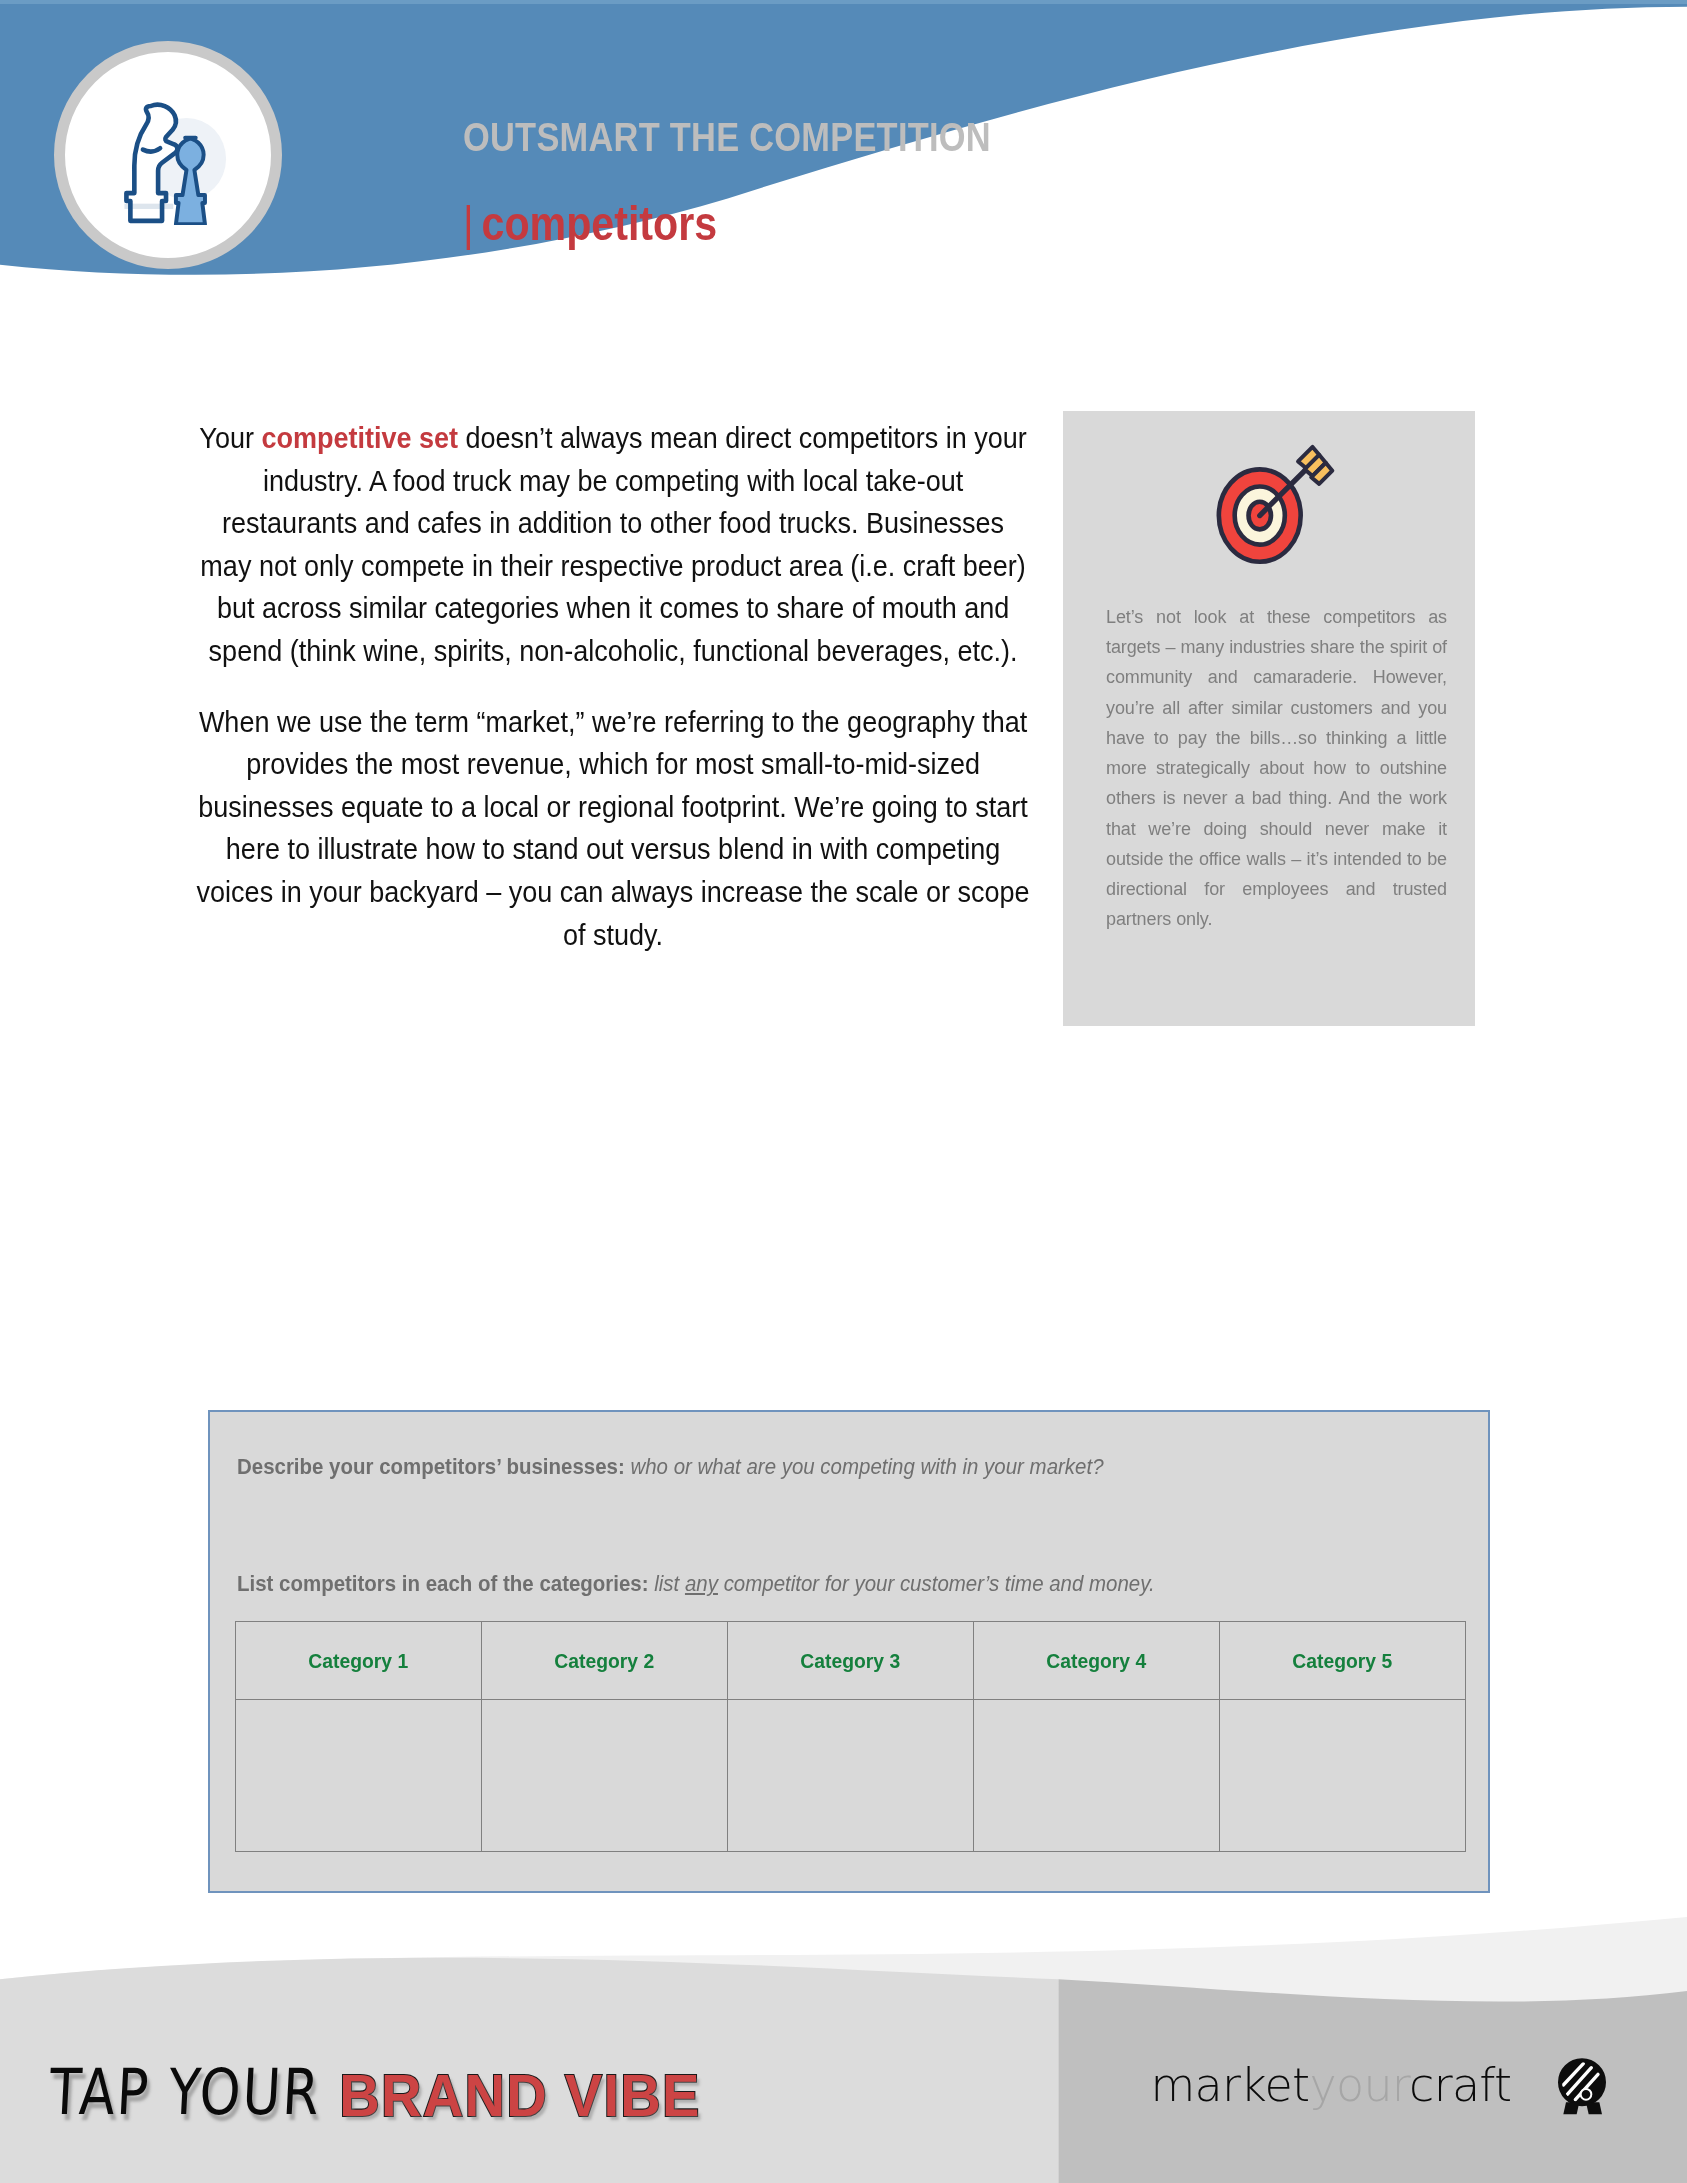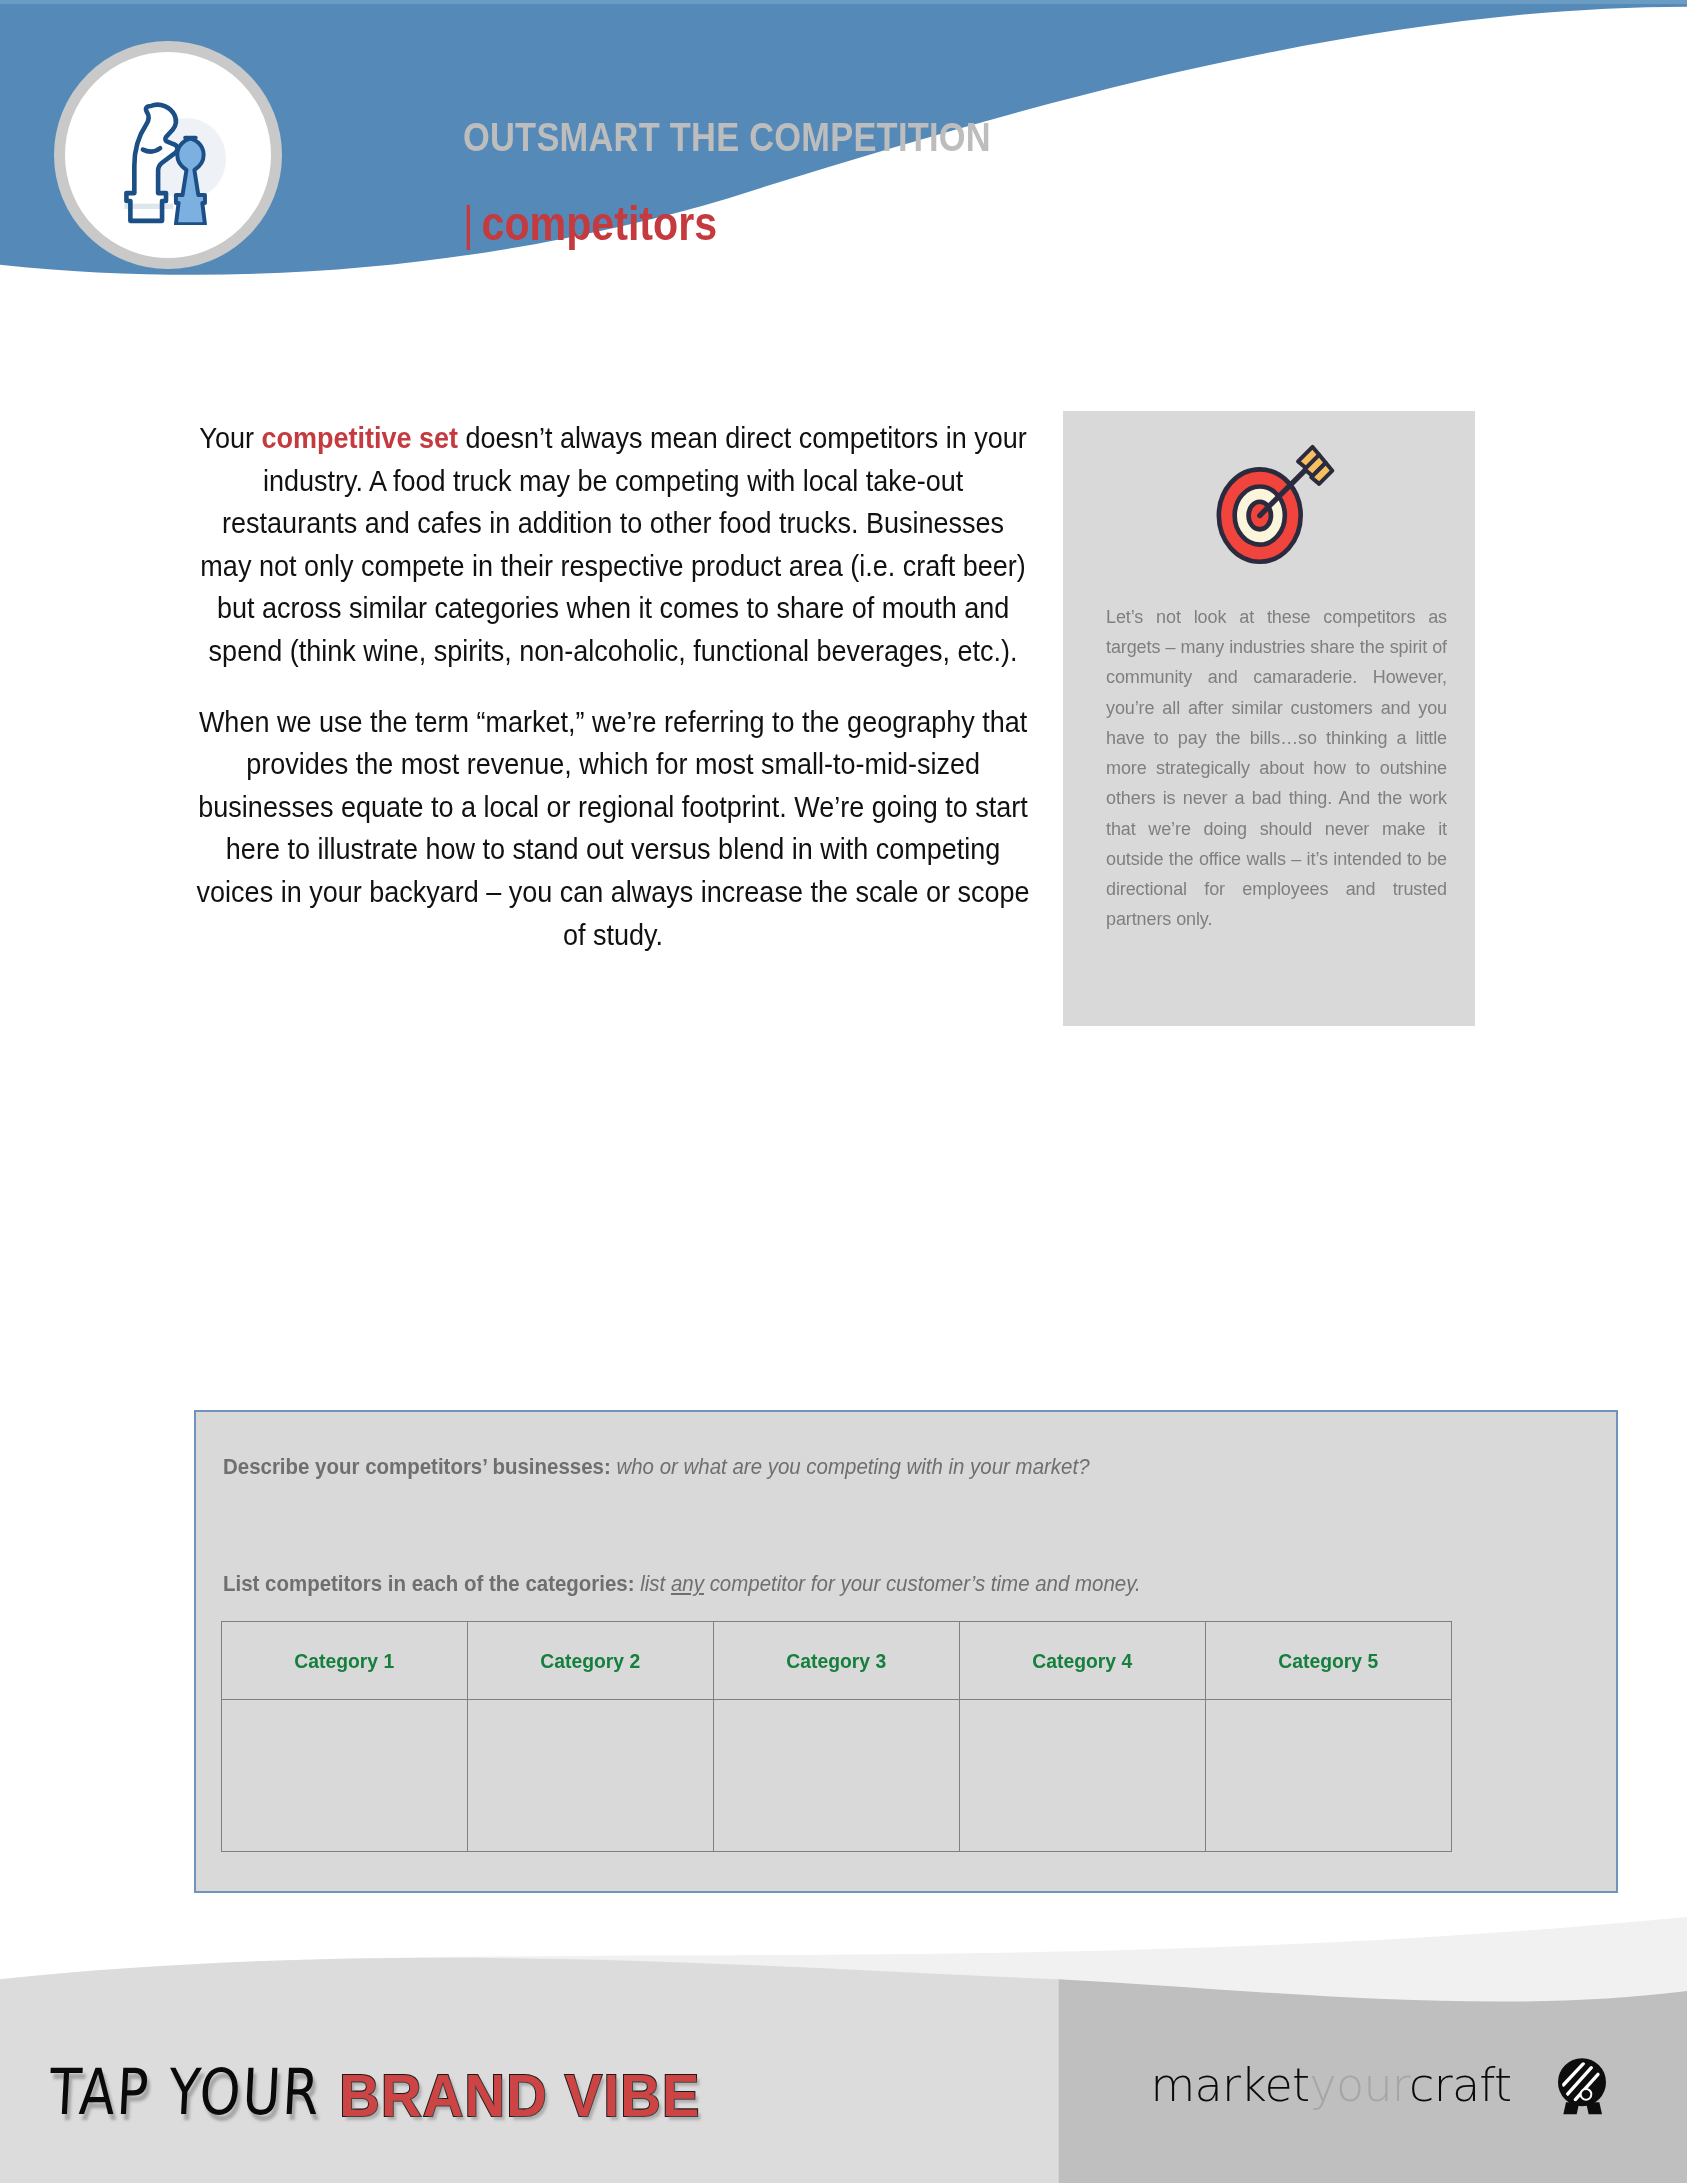--- a/index.html
+++ b/index.html
@@ -140,23 +140,23 @@
     color: #7f7f7f;
     text-align: justify;
     font-family: "Liberation Sans", sans-serif;
     letter-spacing: -0.1px;
     margin-left: 10px;
   }
 
   
   .worksheet {
     position: absolute;
-    left: 194px;
+    left: 208px;
     top: 1410px;
-    width: 1424px;
+    width: 1282px;
     height: 483px;
     background: #d9d9d9;
     border: 2px solid #6f93bd;
     box-sizing: border-box;
   }
   .prompt {
     position: absolute;
     left: 26.5px;
     right: 26.5px;
     font-size: 22px;

